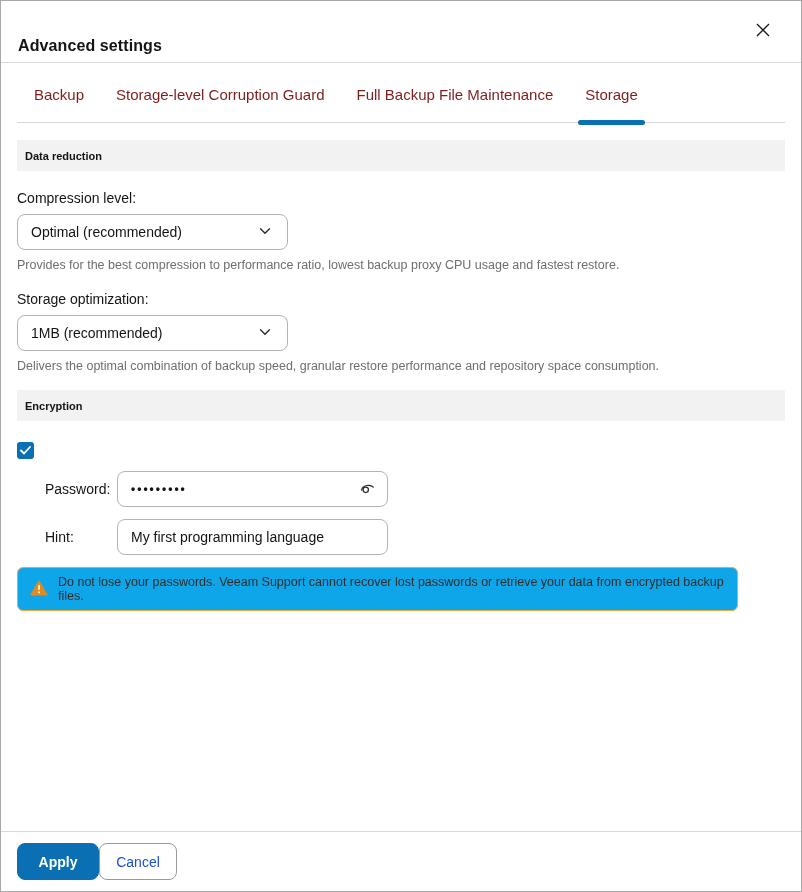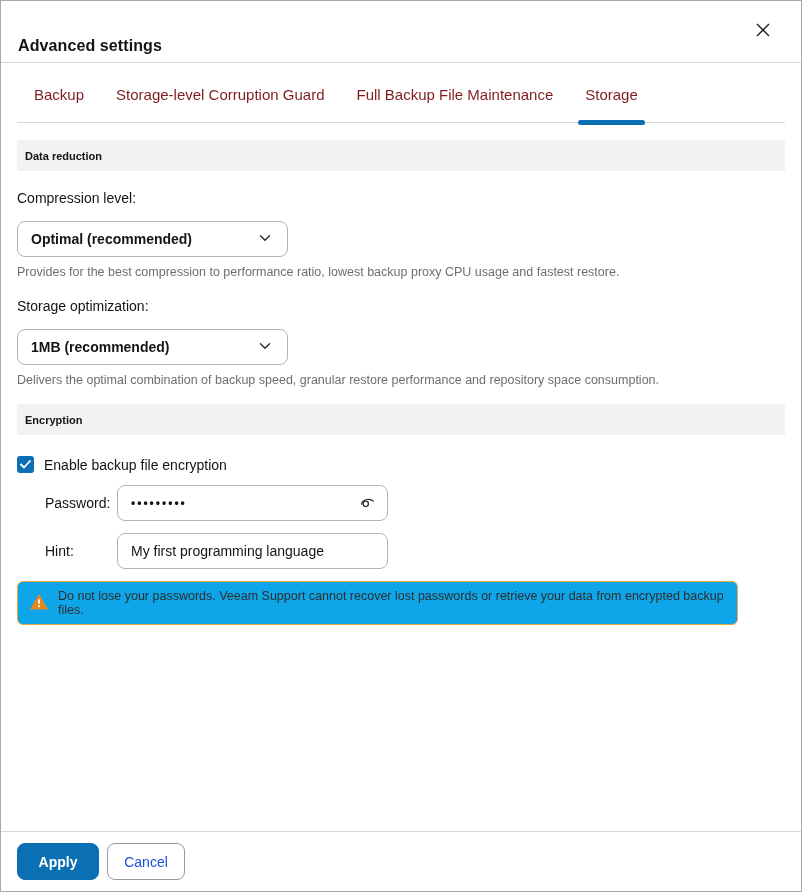--- a/index.html
+++ b/index.html
@@ -67,33 +67,32 @@
     height:31px;
     background:#f2f2f2;
     display:flex;
     align-items:center;
     padding-left:8px;
     font-size:11px;
     font-weight:700;
   }
   .field-label { margin-top:19px; font-size:14px; }
   .select-box {
-    margin-top:15px;
+    margin-top:8px;
     width:271px;
     height:36px;
     border:1px solid #b3b3b3;
     border-radius:8px;
     background:#fff;
     display:flex;
     align-items:center;
     justify-content:space-between;
     padding:0 14px 0 13px;
     font-size:14px;
     cursor:pointer;
-    font-weight:bold;
   }
   .helper-text { margin-top:8px; font-size:12.5px; color:#6e6e6e; }
 
   
   .checkbox-row {
     margin-top:21px;
     display:flex;
     align-items:center;
     gap:10px;
     cursor:pointer;
@@ -158,21 +157,21 @@
     color:#2e2e2e;
   }
 
   
   .footer {
     flex:0 0 60px;
     border-top:1px solid #d9d9d9;
     display:flex;
     align-items:center;
     padding:0 16px;
-    gap:8px;
+    gap:0;
   }
   .btn {
     height:37px;
     border-radius:8px;
     font-size:14px;
     font-family:"Liberation Sans", sans-serif;
     cursor:pointer;
     display:flex; align-items:center; justify-content:center;
   }
   .btn-primary {
@@ -242,21 +241,20 @@
   <div class="section-bar">
     <span>Encryption</span>
   </div>
 
   <div class="checkbox-row">
     <span class="checkbox">
       <svg width="11" height="9" viewBox="0 0 11 9">
           <path d="M1 4.5 L4 7.5 L10 1" stroke="#ffffff" stroke-width="1.8" fill="none" stroke-linecap="round" stroke-linejoin="round"></path>
         </svg>
     </span>
-    <span class="checkbox-label">Enable backup file encryption</span>
   </div>
 
   <div class="input-row">
     <div class="input-label">Password:</div>
     <div class="text-field">
       <input class="password" type="text" readonly="" value="•••••••••" style="">
       <button class="eye-btn">
         <span>
           <svg width="20" height="20" viewBox="0 0 24 24" fill="none">
             <path d="M5.5 14.5 C6.5 8.5 16 7 19.5 11" stroke="#2b2b2b" stroke-width="1.5" stroke-linecap="round"></path>

